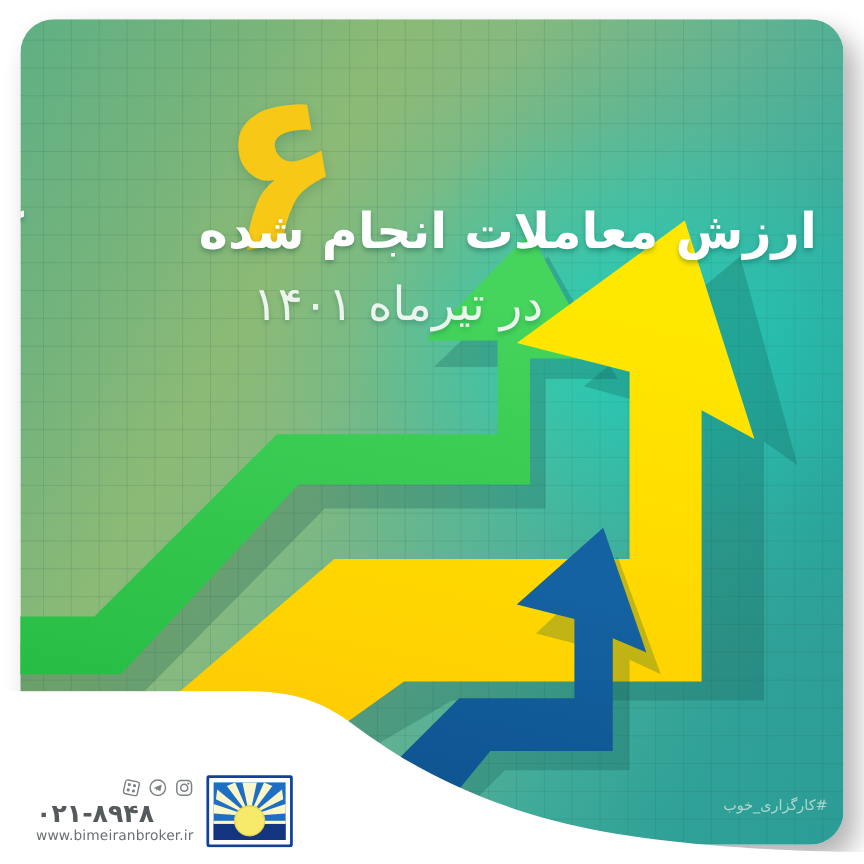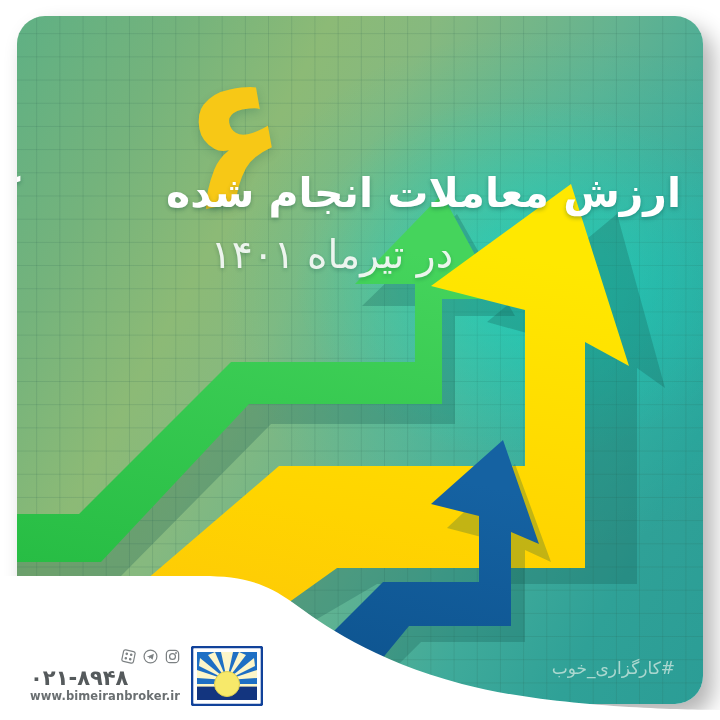--- a/index.html
+++ b/index.html
@@ -67,43 +67,43 @@
   #subtitle{
     top:218px;right:250px;
     color:#f2f7f3;opacity:.96;
     font-size:39px;font-weight:400;line-height:1.1;
     text-shadow:0 2px 4px rgba(0,60,55,.25);
     white-space:nowrap;
   }
 
   
   #hashtag{
-    position:absolute;right:28px;bottom:26px;
-    color:#ddeee6;opacity:.72;font-size:17px;direction:rtl;
+    position:absolute;right:13px;bottom:26px;
+    color:#ddeee6;opacity:.72;font-size:12px;direction:rtl;
     letter-spacing:.3px;
   }
 
   
   #footer-swoosh{position:absolute;left:0;bottom:0;width:720px;height:150px;}
 
   
   #brand{
     position:absolute;left:30px;bottom:14px;
     display:flex;align-items:flex-start;gap:11px;
   }
   #brand-logo{width:72px;height:60px;display:block;}
   #brand-info{display:flex;flex-direction:column;gap:1px;padding-top:2px;}
   #social-row{display:flex;gap:7px;align-items:center;height:17px;}
   .soc{width:15px;height:15px;display:block;}
   #phone{
     font-size:21px;font-weight:700;color:#555a5c;letter-spacing:1px;
     direction:ltr;line-height:1.05;margin-top:1px;
   }
   #website{
-    font-size:11.5px;font-weight:700;color:#6a6f71;direction:ltr;
+    font-size:11.5px;font-weight:400;color:#6a6f71;direction:ltr;
     letter-spacing:.1px;line-height:1.1;
   }
 </style>
 </head>
 <body>
 
 <div id="stage">
 
   <div id="card">
 

